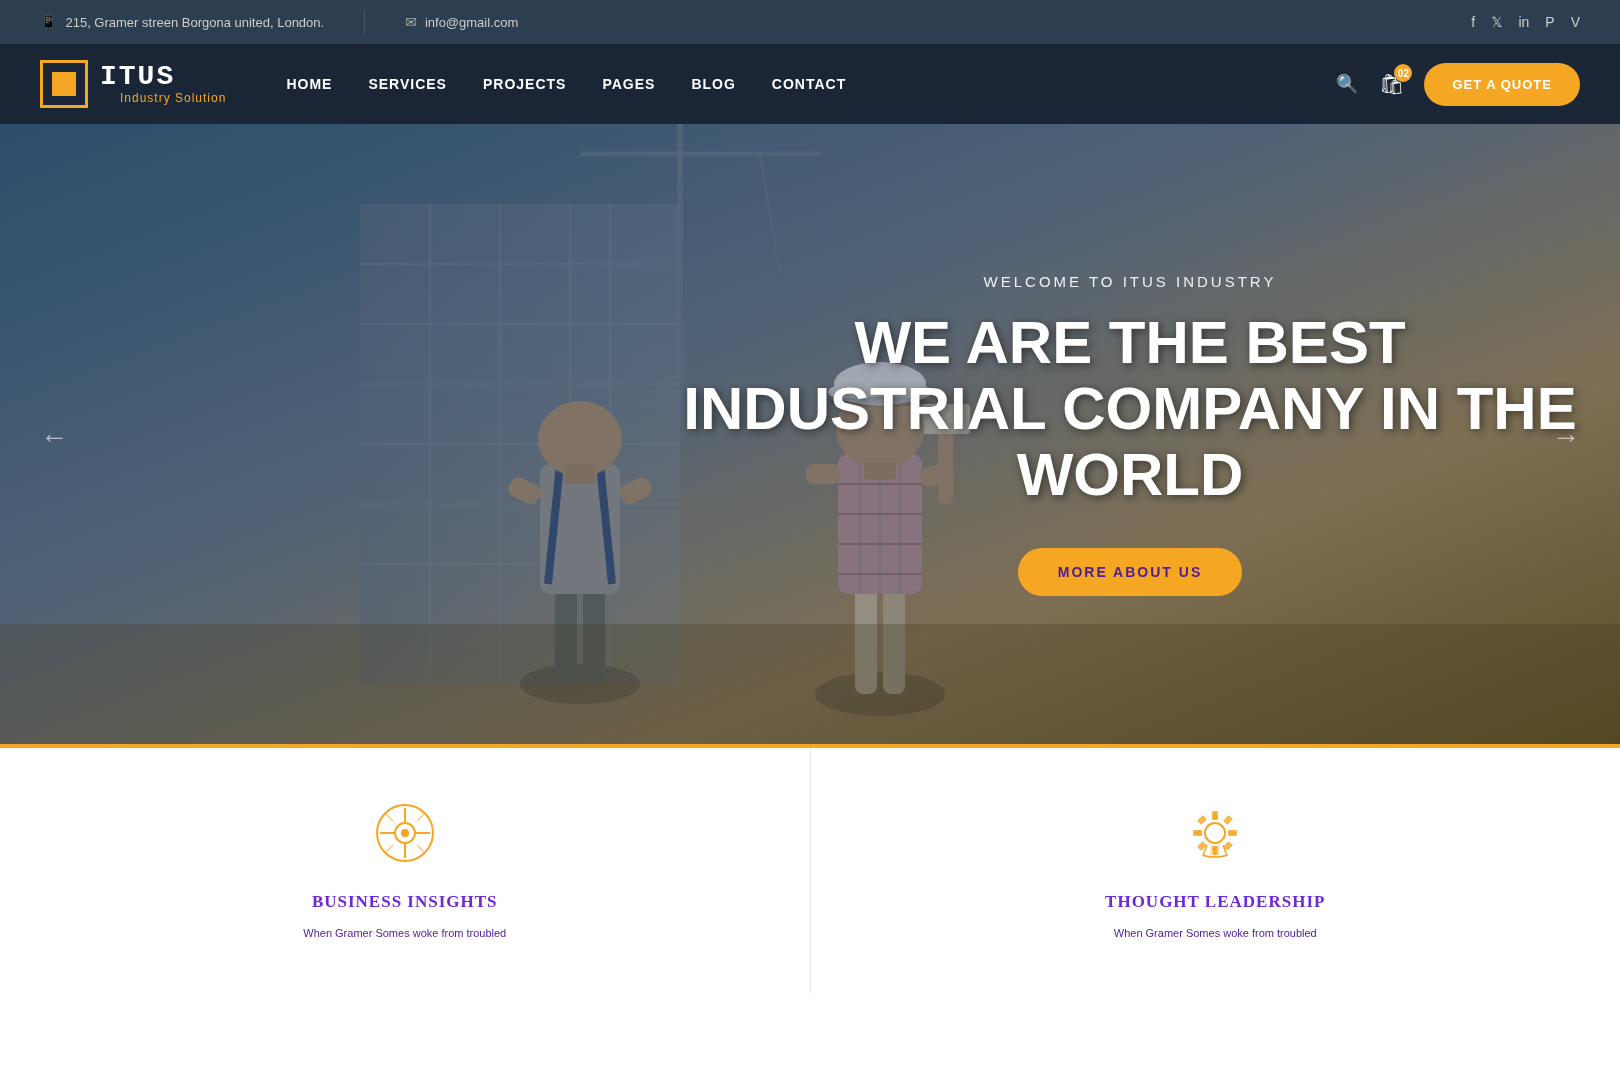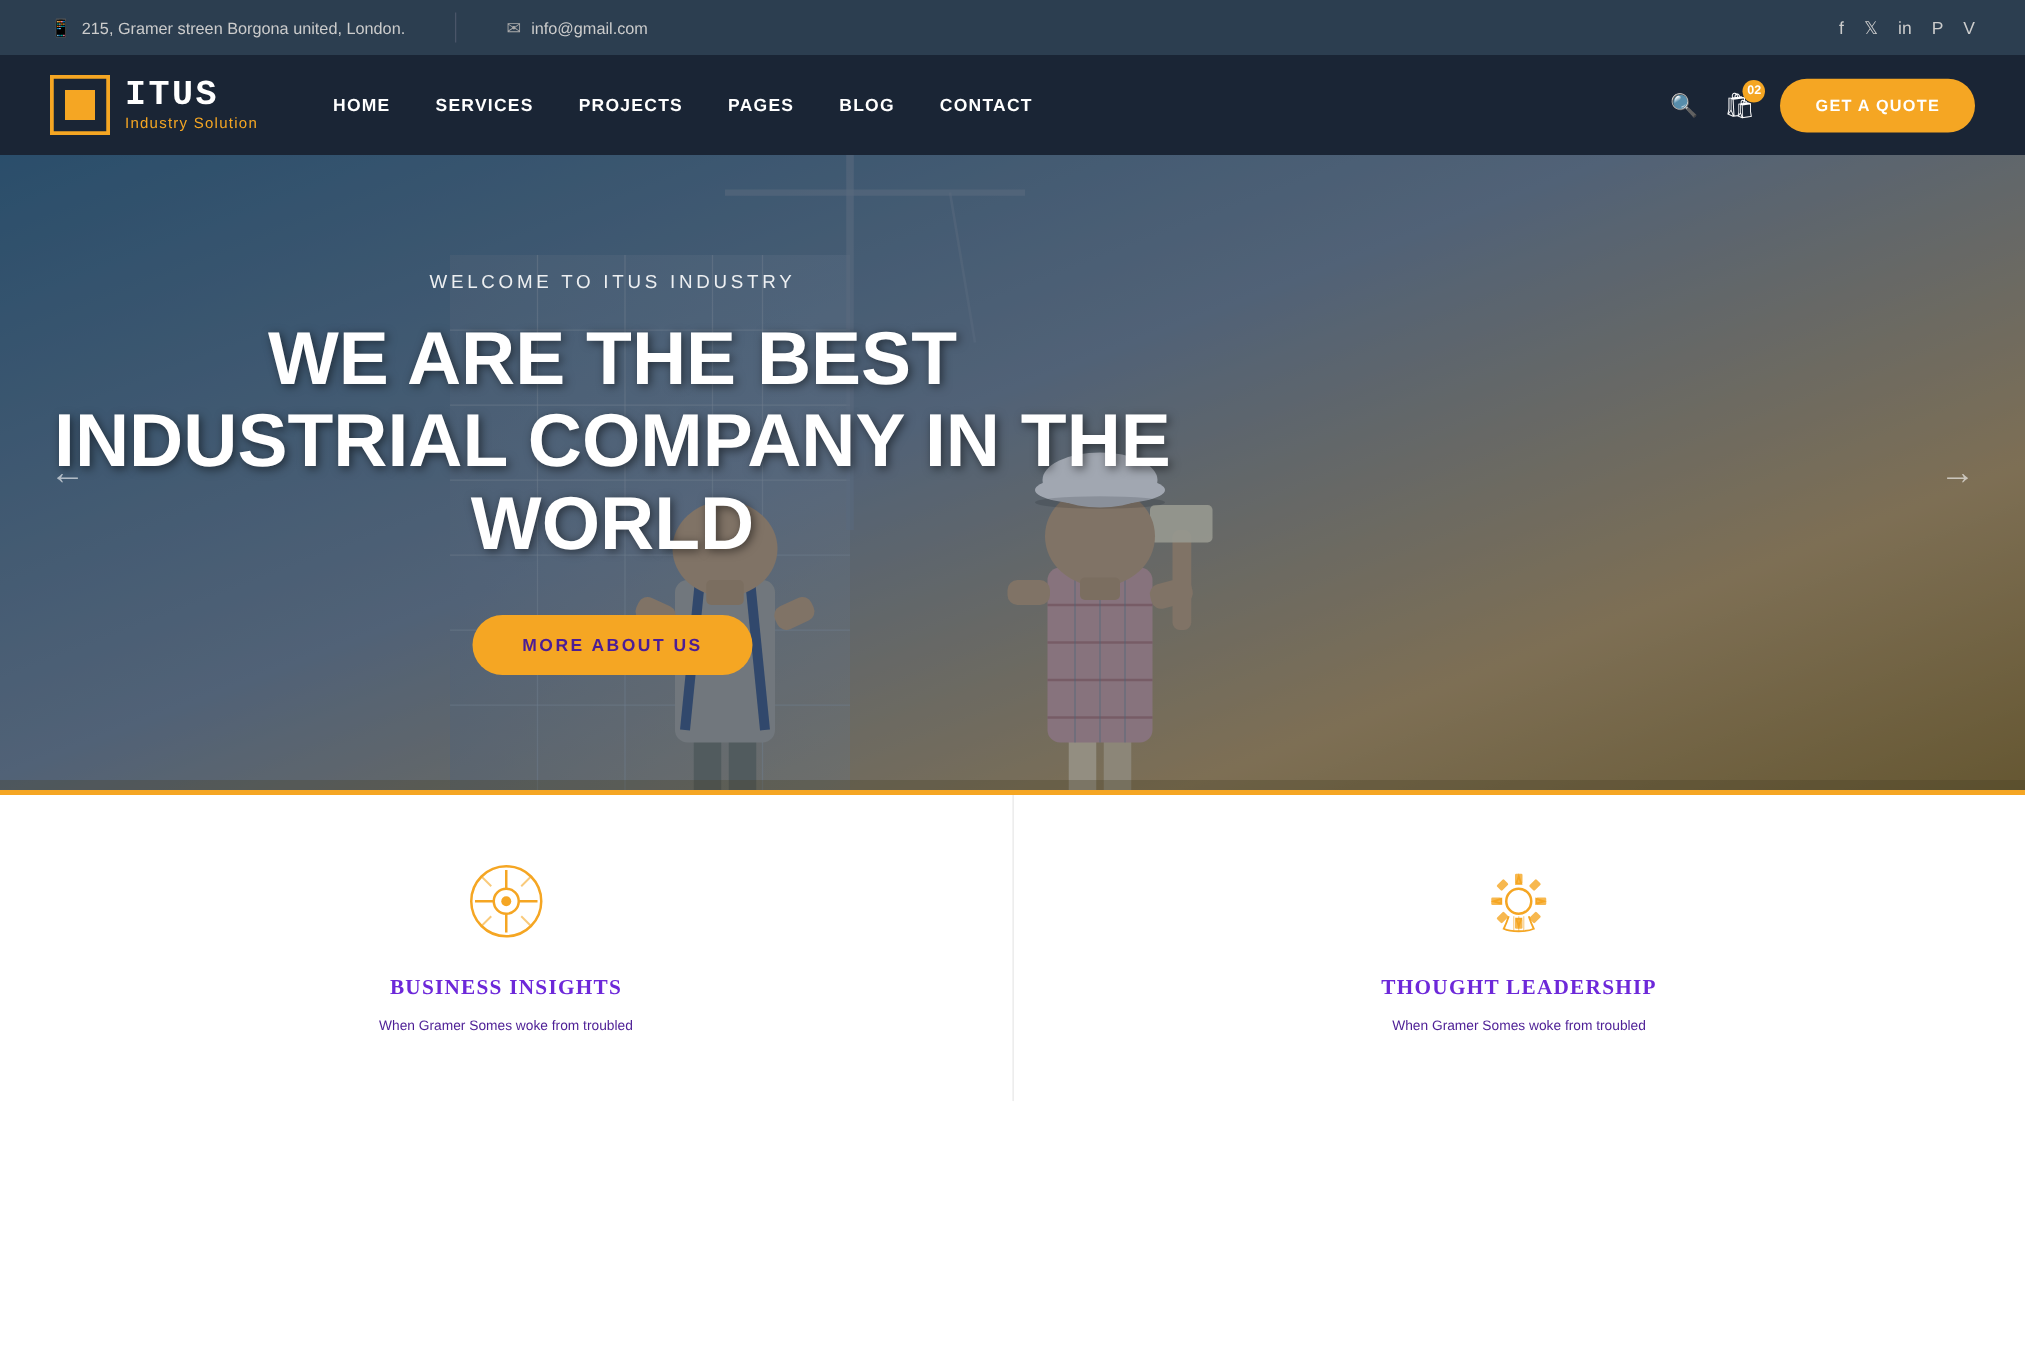--- a/index.html
+++ b/index.html
@@ -88,20 +88,21 @@
       font-size: 28px;
       font-weight: 700;
       letter-spacing: 2px;
       line-height: 1;
       font-family: Liberation Mono, monospace;
     }
     .logo-tagline {
       color: #f5a623;
       font-size: 12px;
       letter-spacing: 1px;
+      margin-left: 20px;
     }
 
     
     .nav {
       display: flex;
       align-items: flex-end;
       gap: 36px;
       flex: 1;
     }
     .nav-item {
@@ -159,24 +160,24 @@
       font-weight: 700;
       letter-spacing: 1px;
       text-transform: uppercase;
       cursor: pointer;
       white-space: nowrap;
     }
 
     
     .hero {
       position: relative;
-      height: 508px;
-      display: flex;
-      align-items: center;
-      justify-content: flex-start;
+      height: 620px;
+      display: flex;
+      align-items: center;
+      justify-content: flex-end;
       overflow: hidden;
     }
     .hero-bg {
       position: absolute;
       inset: 0;
       background: linear-gradient(
         135deg,
         #2c4a6e 0%,
         #3d6b8a 20%,
         #8b7355 50%,

